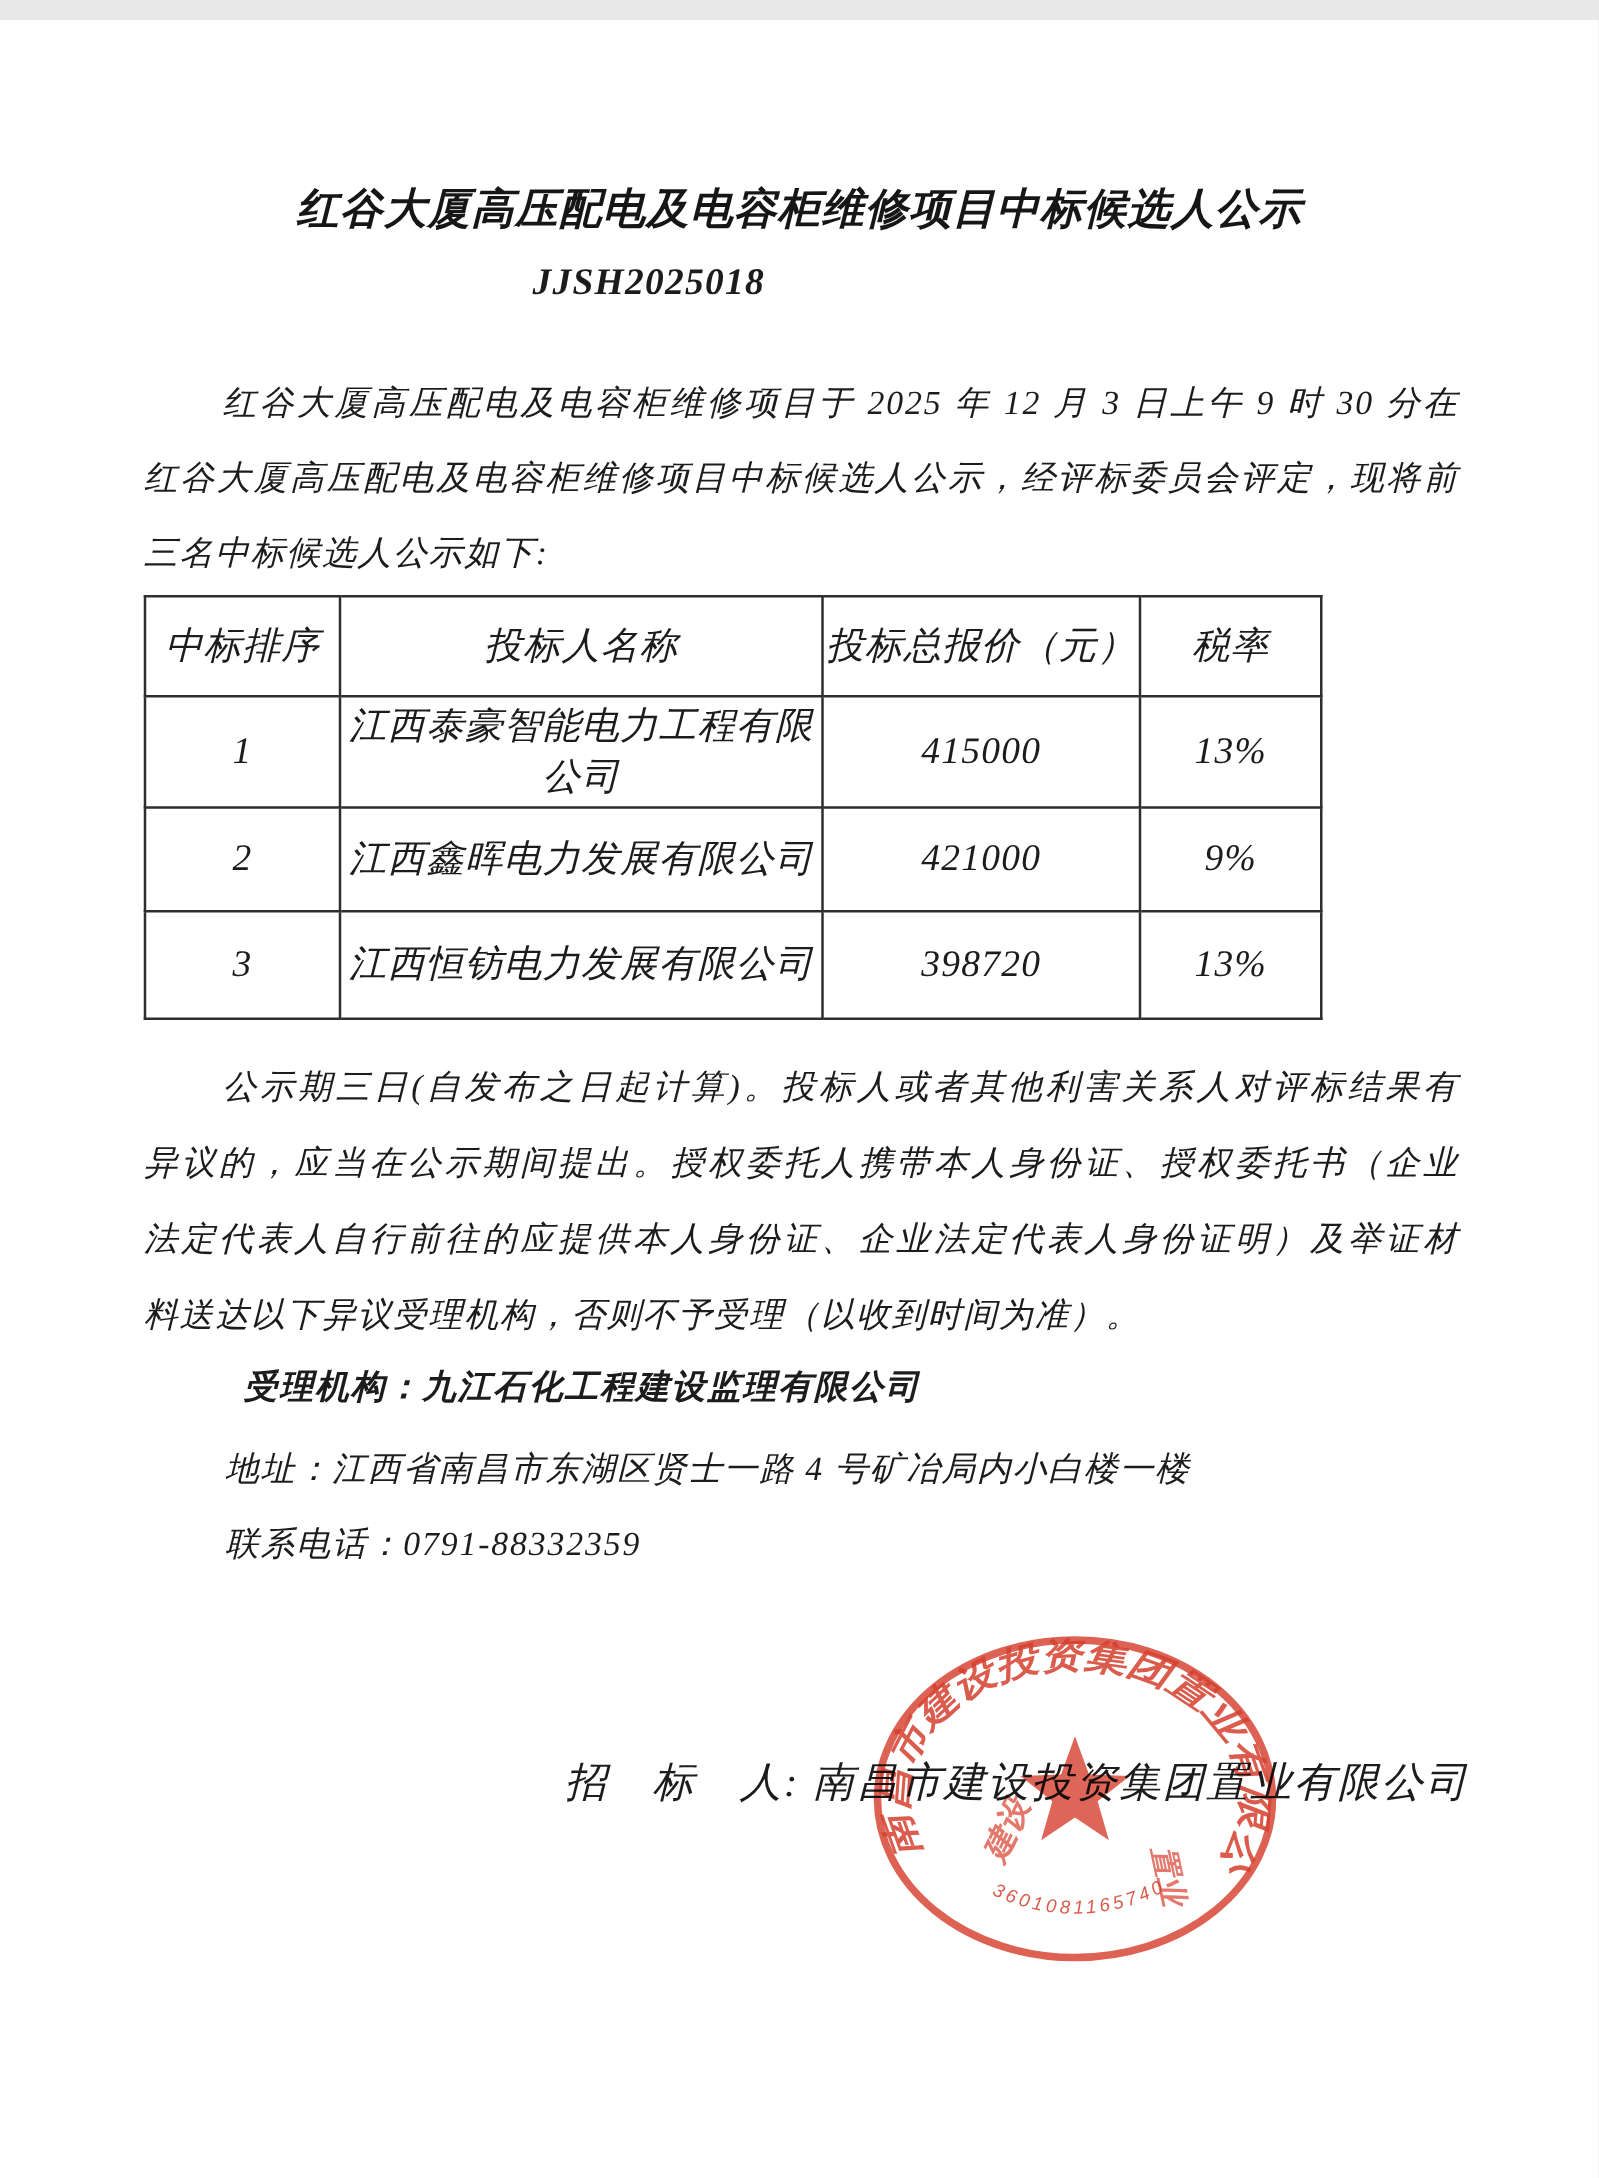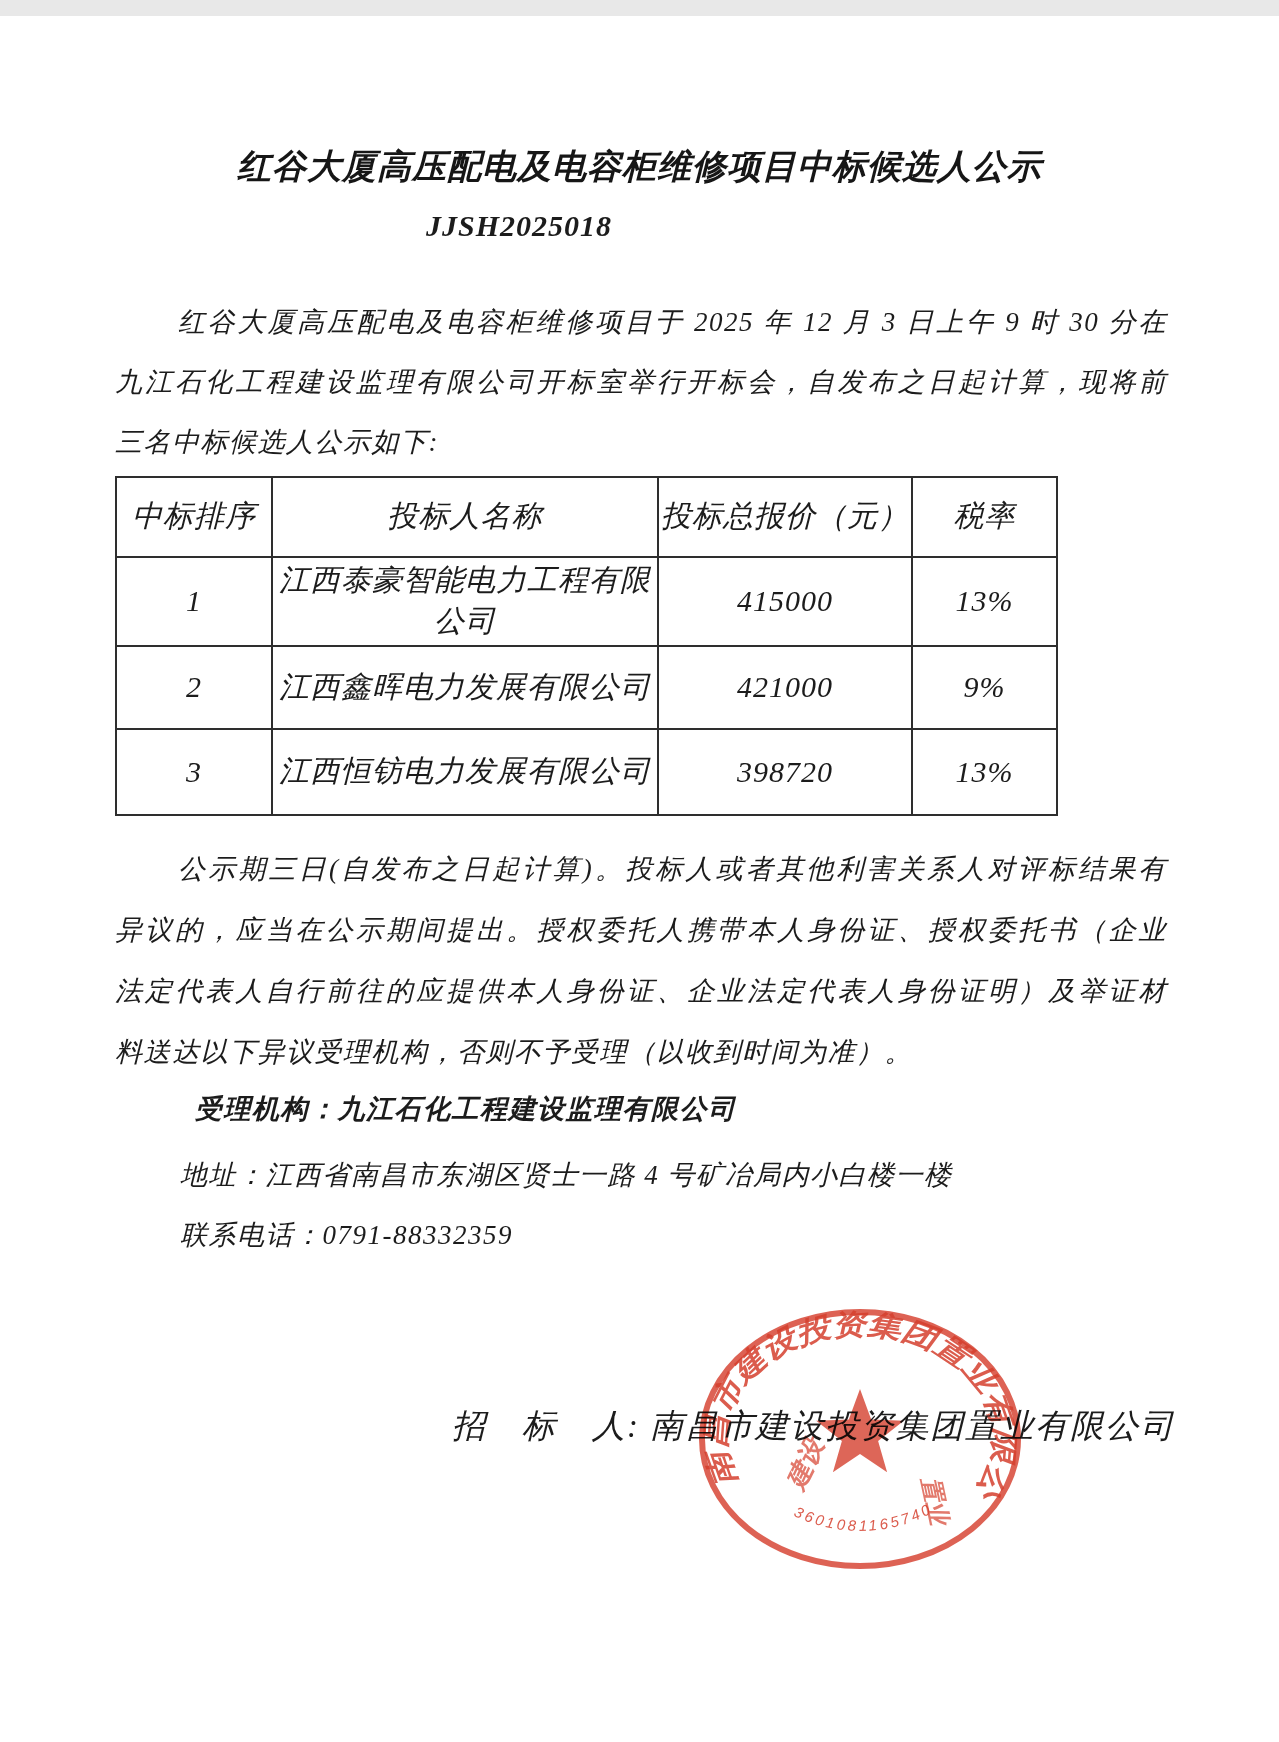--- a/index.html
+++ b/index.html
@@ -68,21 +68,21 @@
 </head>
 <body>
 
 <div class="page">
 
   <div class="abs doc-title">红谷大厦高压配电及电容柜维修项目中标候选人公示</div>
 
   <div class="abs doc-subtitle">JJSH2025018</div>
 
   <div class="abs bodyline justify indent" style="top:286px;">红谷大厦高压配电及电容柜维修项目于 2025 年 12 月 3 日上午 9 时 30 分在</div>
-  <div class="abs bodyline justify" style="top:346px;">九江石化工程建设监理有限公司开标室举行开标会，自发布之日起计算，现将前</div>
+  <div class="abs bodyline justify" style="top:346px;">红谷大厦高压配电及电容柜维修项目中标候选人公示，经评标委员会评定，现将前</div>
   <div class="abs bodyline" style="top:406px;">三名中标候选人公示如下:</div>
 
   <table class="abs bid-table">
     <colgroup>
       <col style="width:156px">
         <col style="width:386px">
         <col style="width:254px">
         <col style="width:145px">
     </colgroup>
     <tbody>

